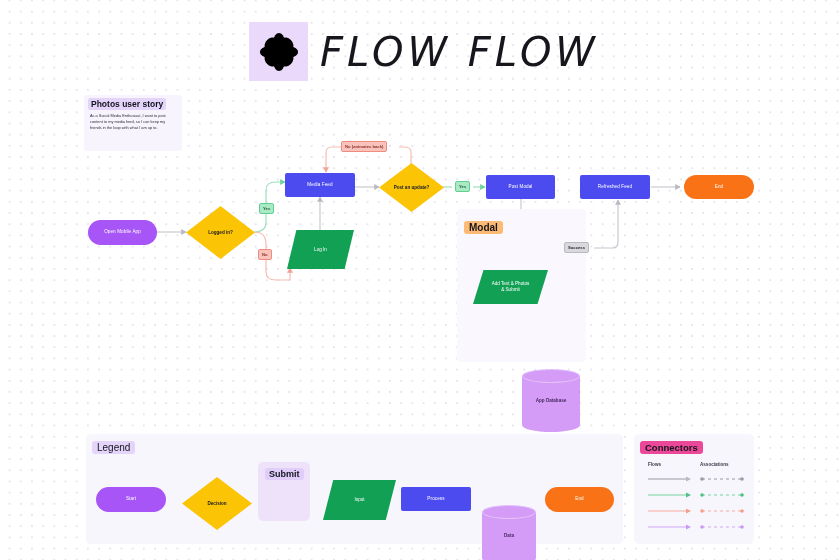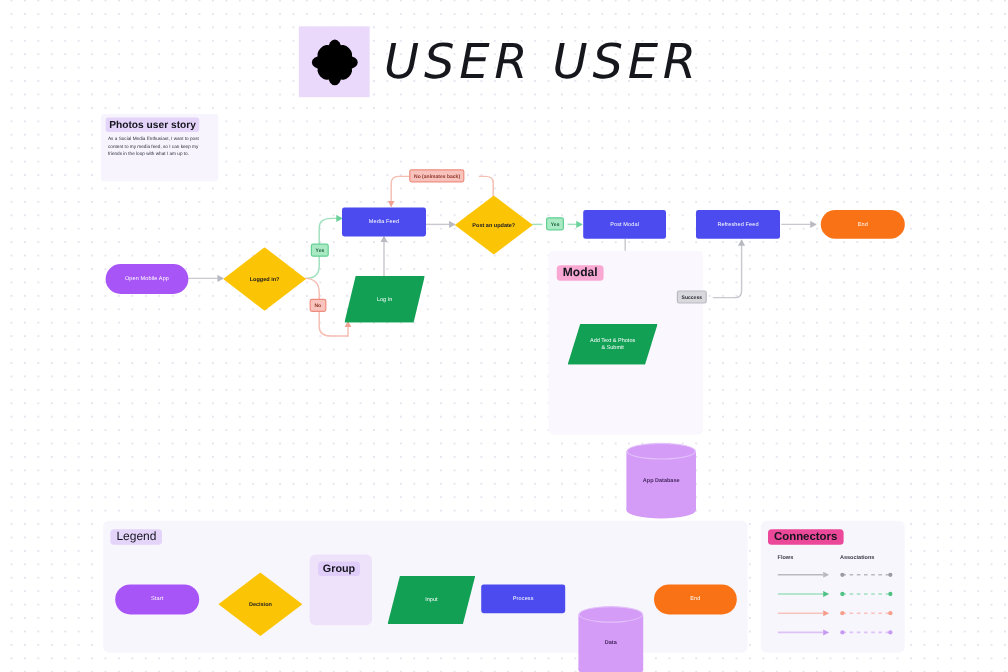--- a/index.html
+++ b/index.html
@@ -76,21 +76,21 @@
   .cyl .txt { position:absolute; inset:0; display:flex; align-items:center; justify-content:center;
      font-size:4.6px; color:#4a2b63; font-weight:600; z-index:2; }
 
   
   #modal-group {
     left:457px; top:209px; width:129px; height:153px;
     background:#faf7fe; border-radius:4px;
   }
   #modal-group-label {
     position:absolute; left:7px; top:12px;
-    background:#f9a8d4; border-radius:3px; padding:1px 5px;
+    background:#fdba74; border-radius:3px; padding:1px 5px;
     font-size:10px; font-weight:700; color:#14141c;
   }
 
   
   .edge-label {
     position:absolute; font-size:4.2px; font-weight:600;
     padding:2px 3px; border-radius:2px; white-space:nowrap;
     display:flex; align-items:center; justify-content:center;
   }
   .el-yes { background:#a9e9c3; color:#1d5c38; border:0.5px solid #62cf92; }
@@ -149,21 +149,21 @@
         <ellipse cx="8.5" cy="20" rx="7.6" ry="5.4"></ellipse>
         <ellipse cx="31.5" cy="20" rx="7.6" ry="5.4"></ellipse>
         <ellipse cx="11.8" cy="11.8" rx="5.2" ry="7.2" transform="rotate(45 11.8 11.8)"></ellipse>
         <ellipse cx="28.2" cy="28.2" rx="5.2" ry="7.2" transform="rotate(45 28.2 28.2)"></ellipse>
         <ellipse cx="28.2" cy="11.8" rx="5.2" ry="7.2" transform="rotate(-45 28.2 11.8)"></ellipse>
         <ellipse cx="11.8" cy="28.2" rx="5.2" ry="7.2" transform="rotate(-45 11.8 28.2)"></ellipse>
         <circle cx="20" cy="20" r="9.2"></circle>
       </g>
     </svg>
   </div>
-  <div class="abs" id="title-text">USER USER</div>
+  <div class="abs" id="title-text">FLOW FLOW</div>
 
   <div class="abs" id="user-story-card">
     <div id="user-story-title">Photos user story</div>
     <div id="user-story-body">As a Social Media Enthusiast, I want to post content to my media feed, so I can keep my friends in the loop with what I am up to.</div>
   </div>
 
   <svg id="edges">
     <defs>
       <marker id="ah-gray" markerWidth="5" markerHeight="5" refX="4" refY="2.5" orient="auto">
         <path d="M0,0 L4.5,2.5 L0,5 Z" fill="#b9b9c2"></path>
@@ -274,21 +274,21 @@
     </div>
 
     <div class="abs" style="left:96px; top:43px; width:70px; height:53px;">
       <svg class="diamond-svg" width="70" height="53" viewBox="0 0 70 53" aria-hidden="true">
         <polygon points="35,0 70,26.5 35,53 0,26.5" fill="#fbc404"></polygon>
       </svg>
       <span class="shape-txt">Decision</span>
     </div>
 
     <div class="abs" id="legend-group-card" style="left:172px; top:28px; width:52px; height:59px;">
-      <div id="legend-group-label">Group</div>
+      <div id="legend-group-label">Submit</div>
     </div>
 
     <div class="abs para" style="left:237px; top:46px; width:73px; height:40px;">
       <div class="pg"></div>
       <span class="shape-txt on-dark">Input</span>
     </div>
 
     <div class="abs node n-proc" style="left:315px; top:53px; width:70px; height:24px;">
       <span class="node-label">Process</span>
     </div>

